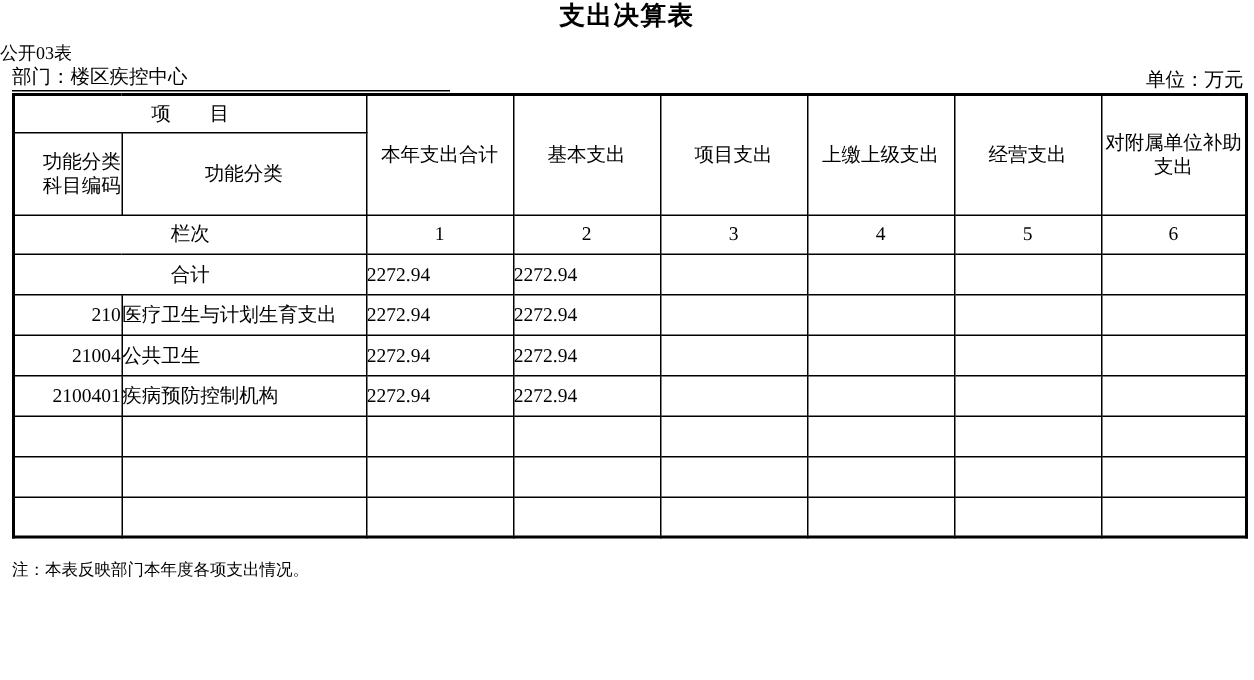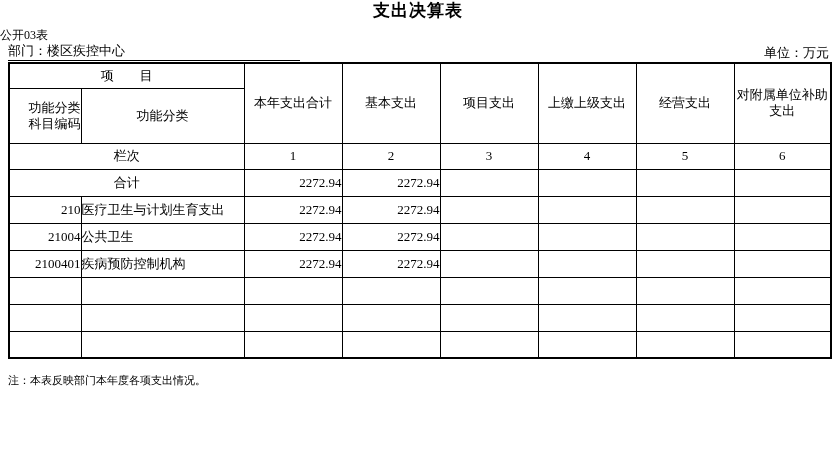--- a/index.html
+++ b/index.html
@@ -59,21 +59,21 @@
   }
   tr.r-proj  { height: 25px; padding-left: 24px; }
   tr.r-head2 { height: 55px; }
   tr.r-lanci { height: 26px; }
   tr.r-data  { height: 27px; }
 
   td.center { text-align: center; }
   td.head   { text-align: center; padding: 0 7px; }
   td.code   { text-align: right; padding-left: 3px; }
   td.name   { text-align: left; padding-left: 3px; }
-  td.num    { text-align: right; padding-right: 10px; }
+  td.num    { text-align: left; padding-right: 10px; }
   .two-line span { display: block; text-align: right; }
 
   .footnote {
     margin: 13px 0 0 8px;
     font-size: 11px;
     line-height: 16px;
   }
 </style>
 </head>
 <body>

